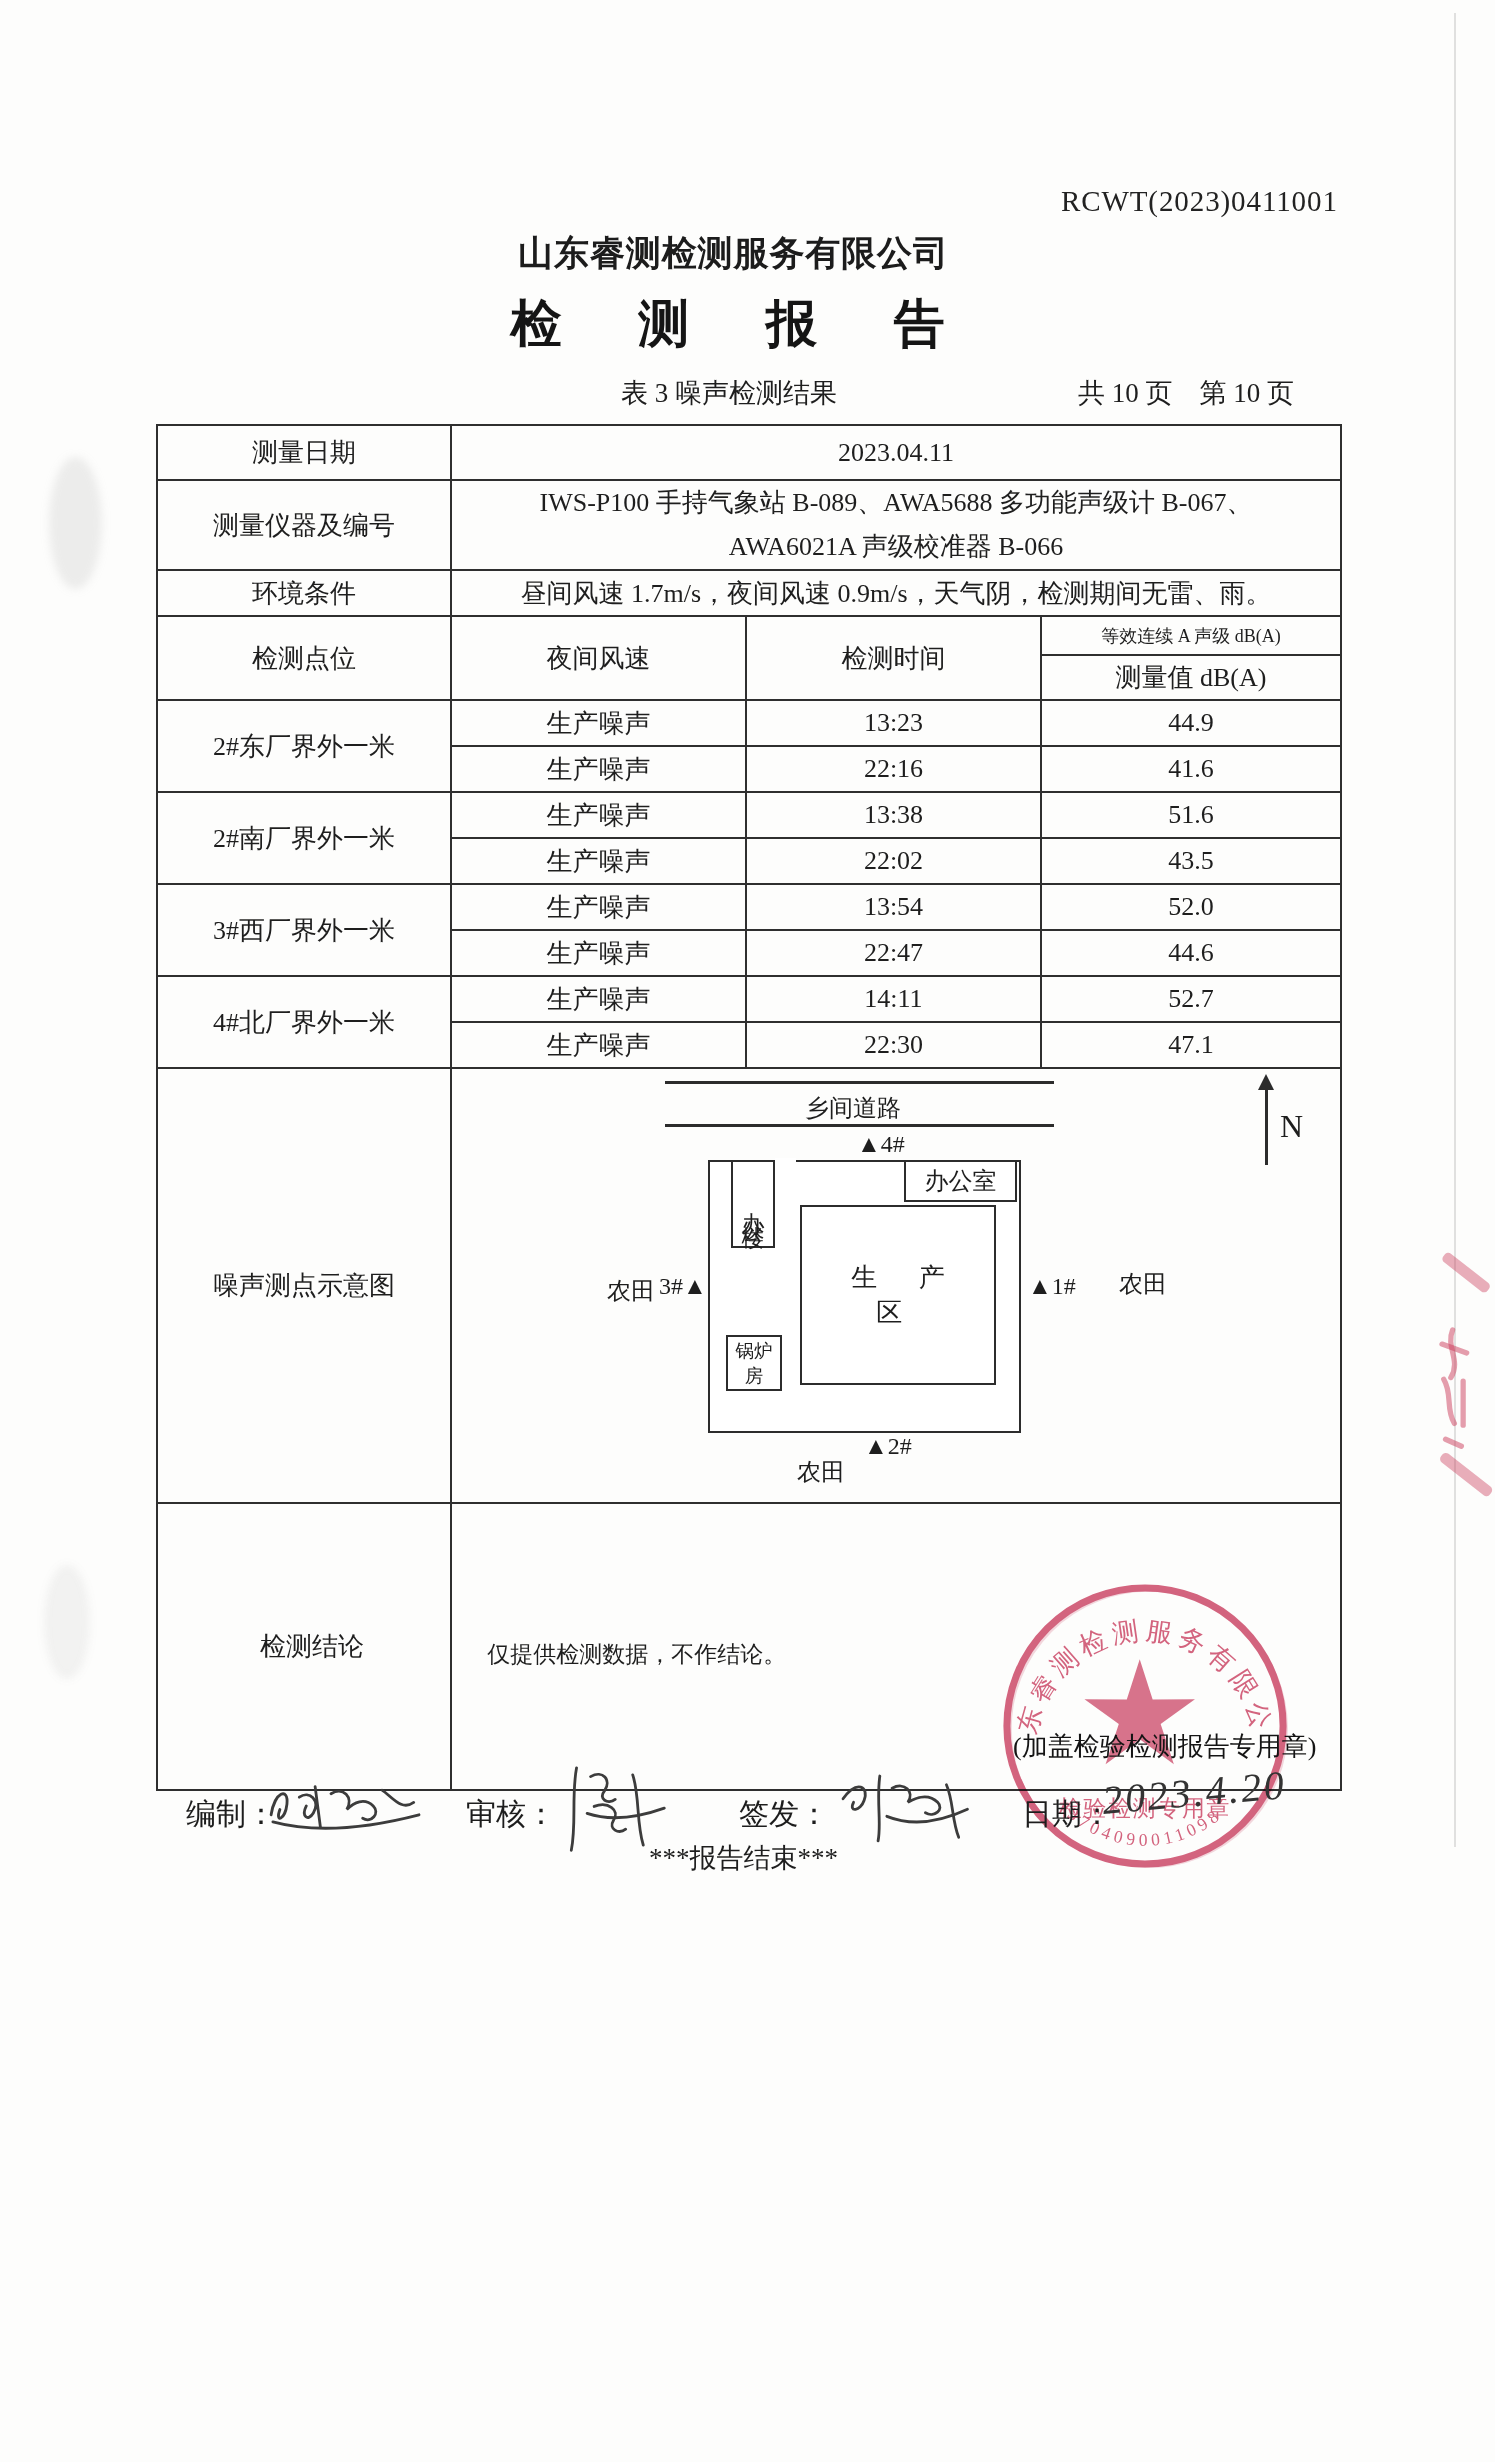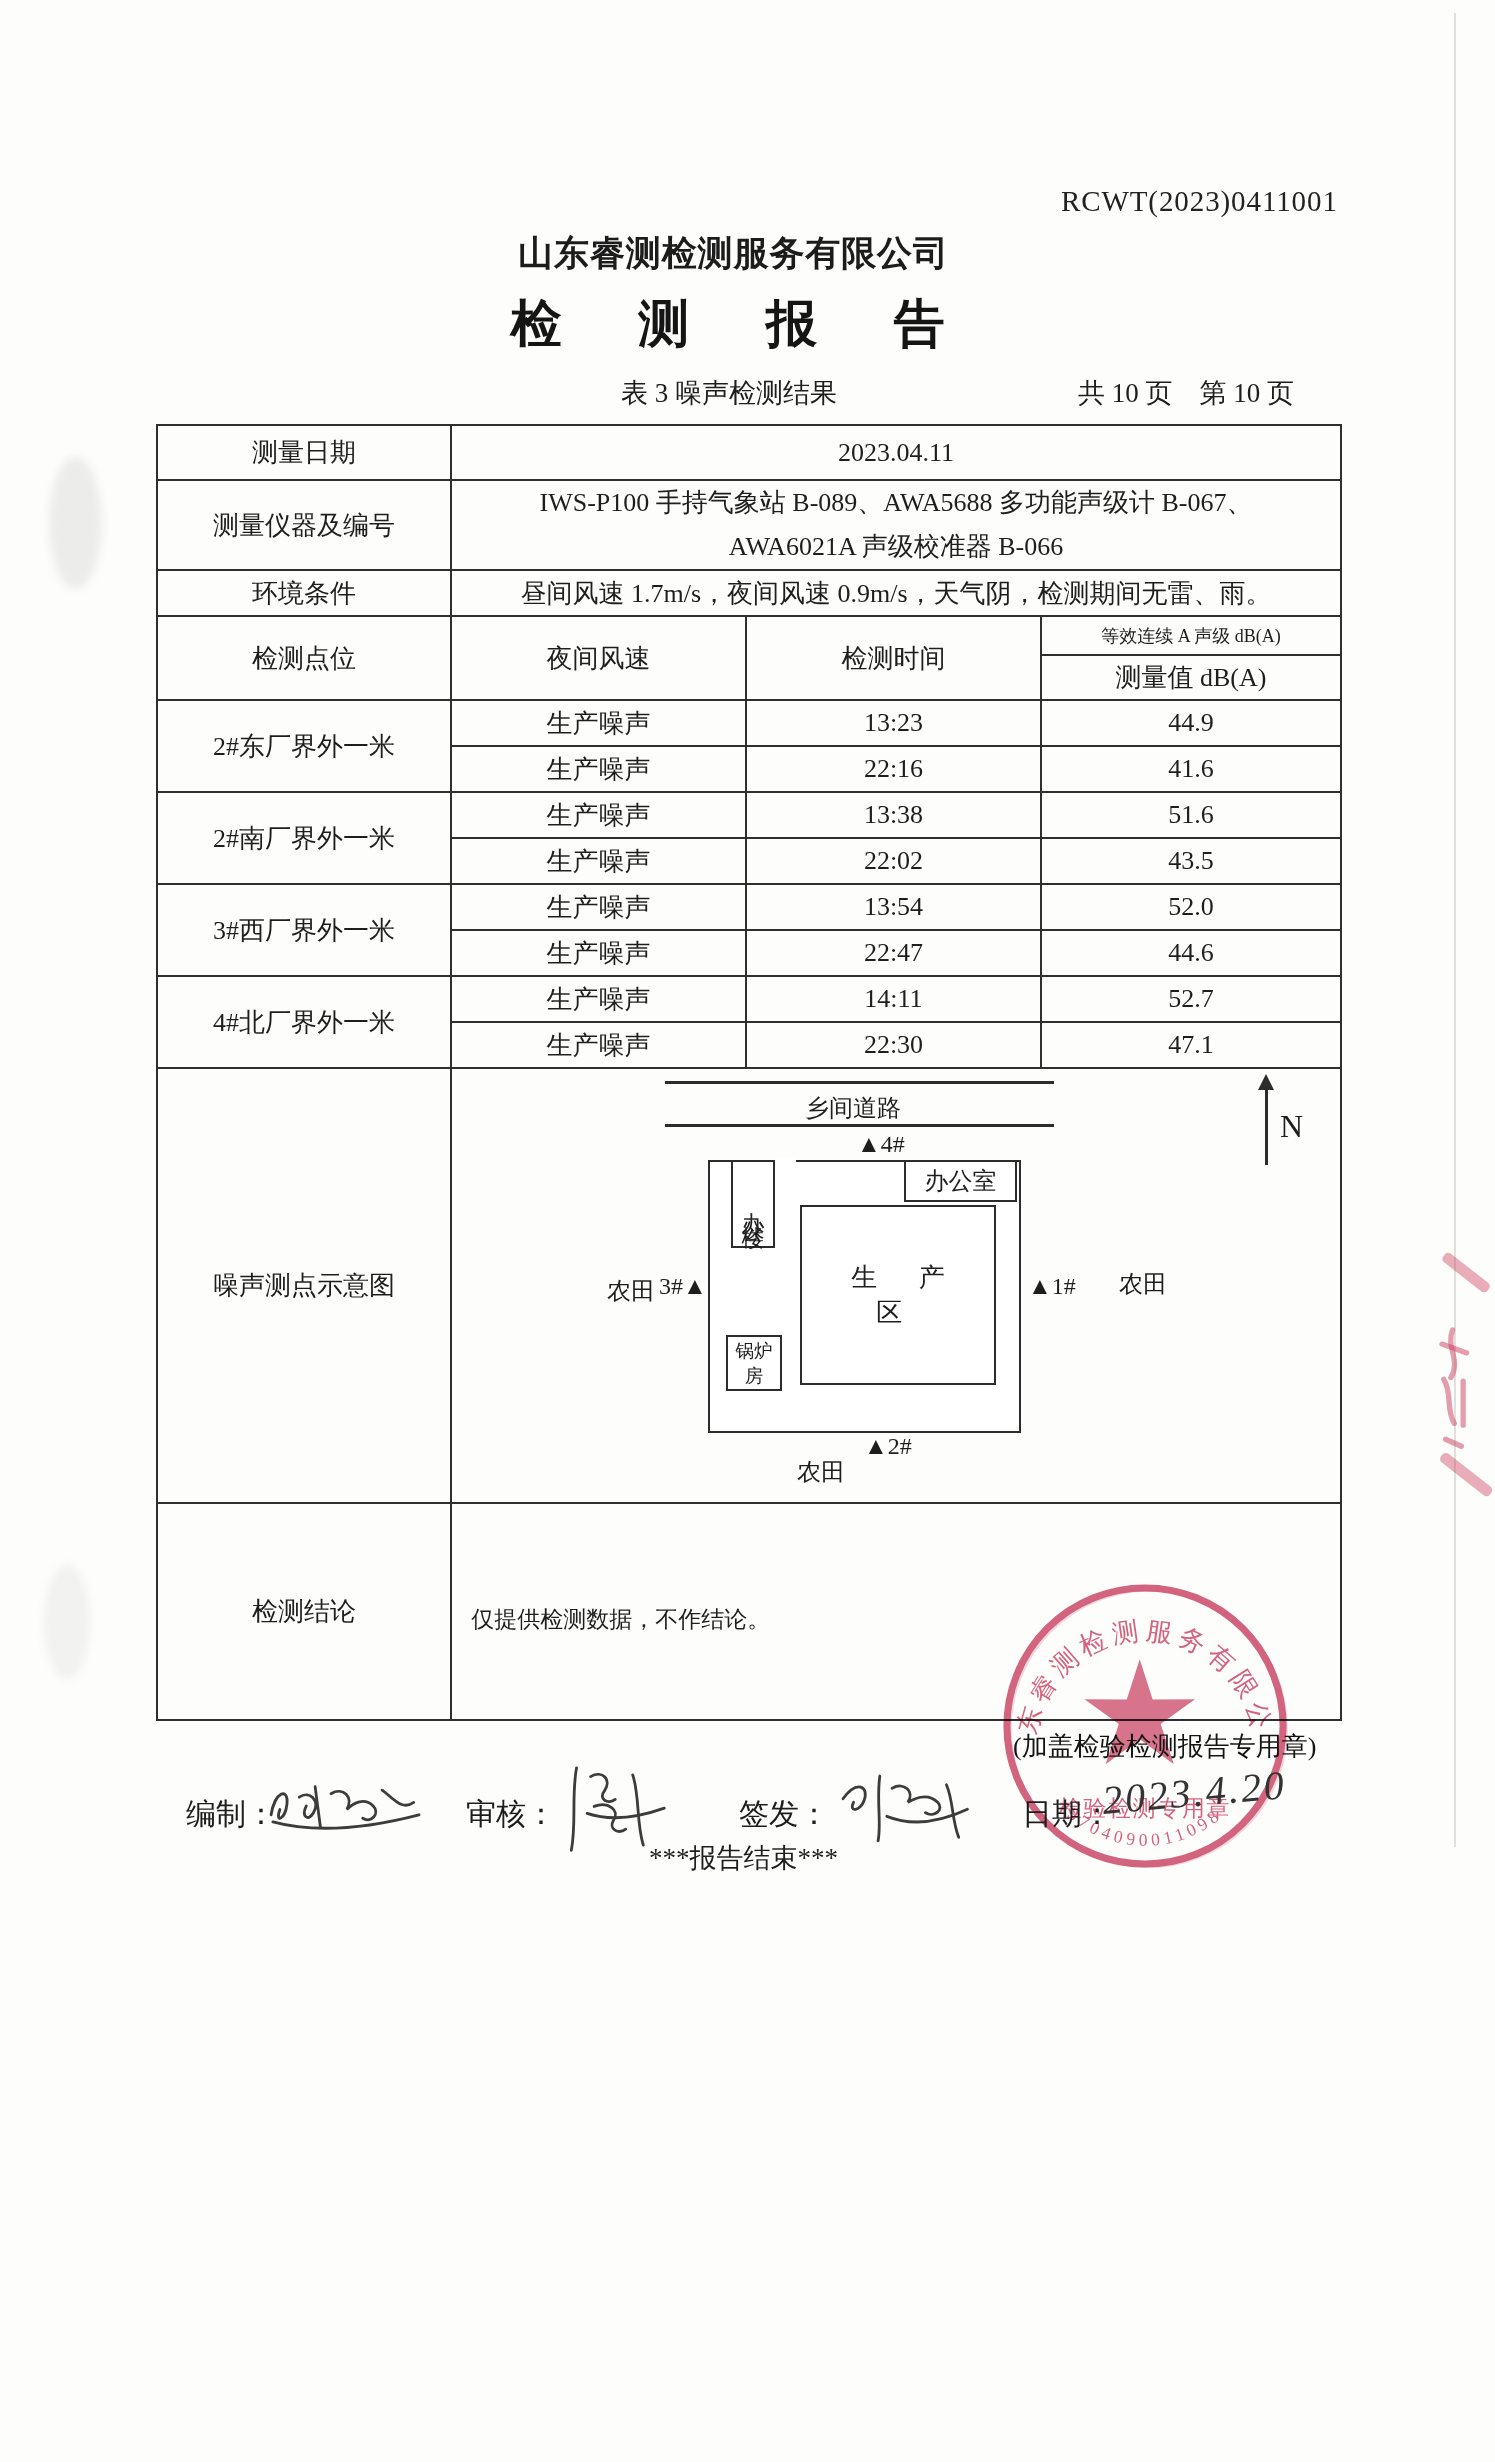--- a/index.html
+++ b/index.html
@@ -21,21 +21,21 @@
                font-size:51px; font-weight:bold; letter-spacing:32px; text-indent:32px; color:#151515; }
   .caption   { left:621px;  top:375px; font-size:27px; }
   .pageinfo  { left:1078px; top:375px; font-size:27px; }
 
   
   table.report { position:absolute; left:156px; top:424px; width:1185px;
                  border-collapse:collapse; table-layout:fixed; font-size:26px; color:#1e1e1e; }
   table.report td { border:2.6px solid #2f2f2f; text-align:center; vertical-align:middle; padding:0; }
   tr.h62  td { height:55px;margin-top:25px; }  tr.h101 td { height:89px; } tr.h52 td { height:46px; }
   tr.h44  td { height:39px; }  tr.h51  td { height:45px; }  tr.hrow td { height:46px; }
-  tr.hdiag td { height:433px; } tr.hconc td { height:217px; }
+  tr.hdiag td { height:433px; } tr.hconc td { height:287px;padding-left:16px; }
   td.leq-top { font-size:18px; }
   .inst-line { line-height:44px; }
   td.diagram-cell, td.conclusion-cell { vertical-align:top; }
   .conclusion-text { text-align:left; padding:16px 0 0 19.3px; font-size:23px; }
 
   
   .diagram { position:relative; width:100%; height:433px; font-size:24px;padding-left:48px; }
   .d  { position:absolute; white-space:nowrap; }
   .dline { position:absolute; background:#2c2c2c; height:2.6px; }
   .dbox  { position:absolute; border:2.6px solid #2c2c2c; background:#fff;

